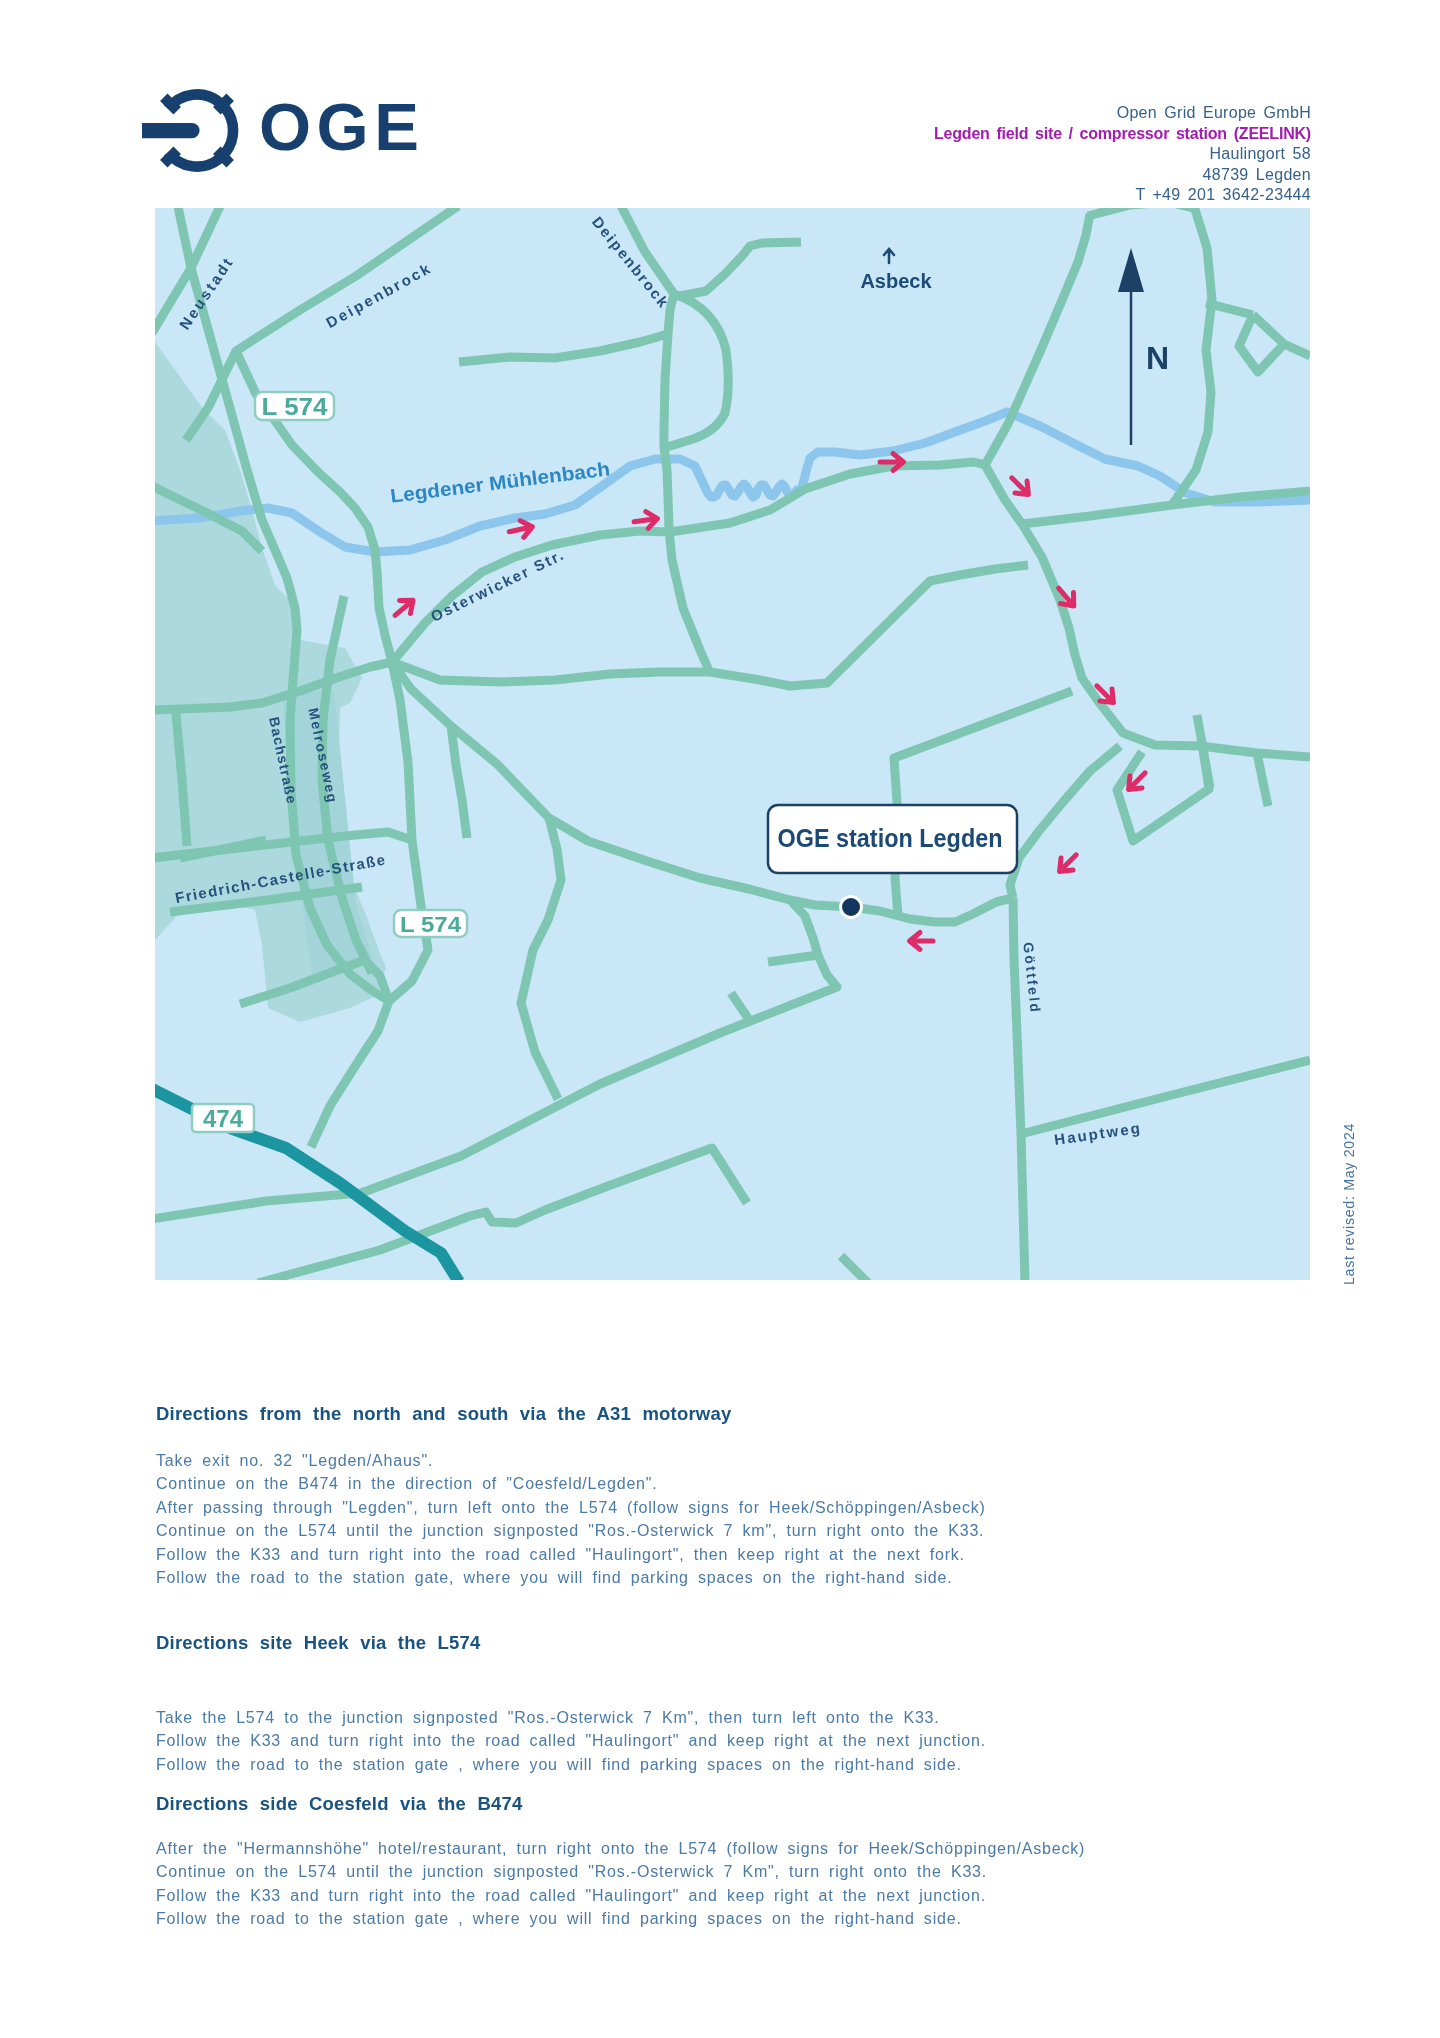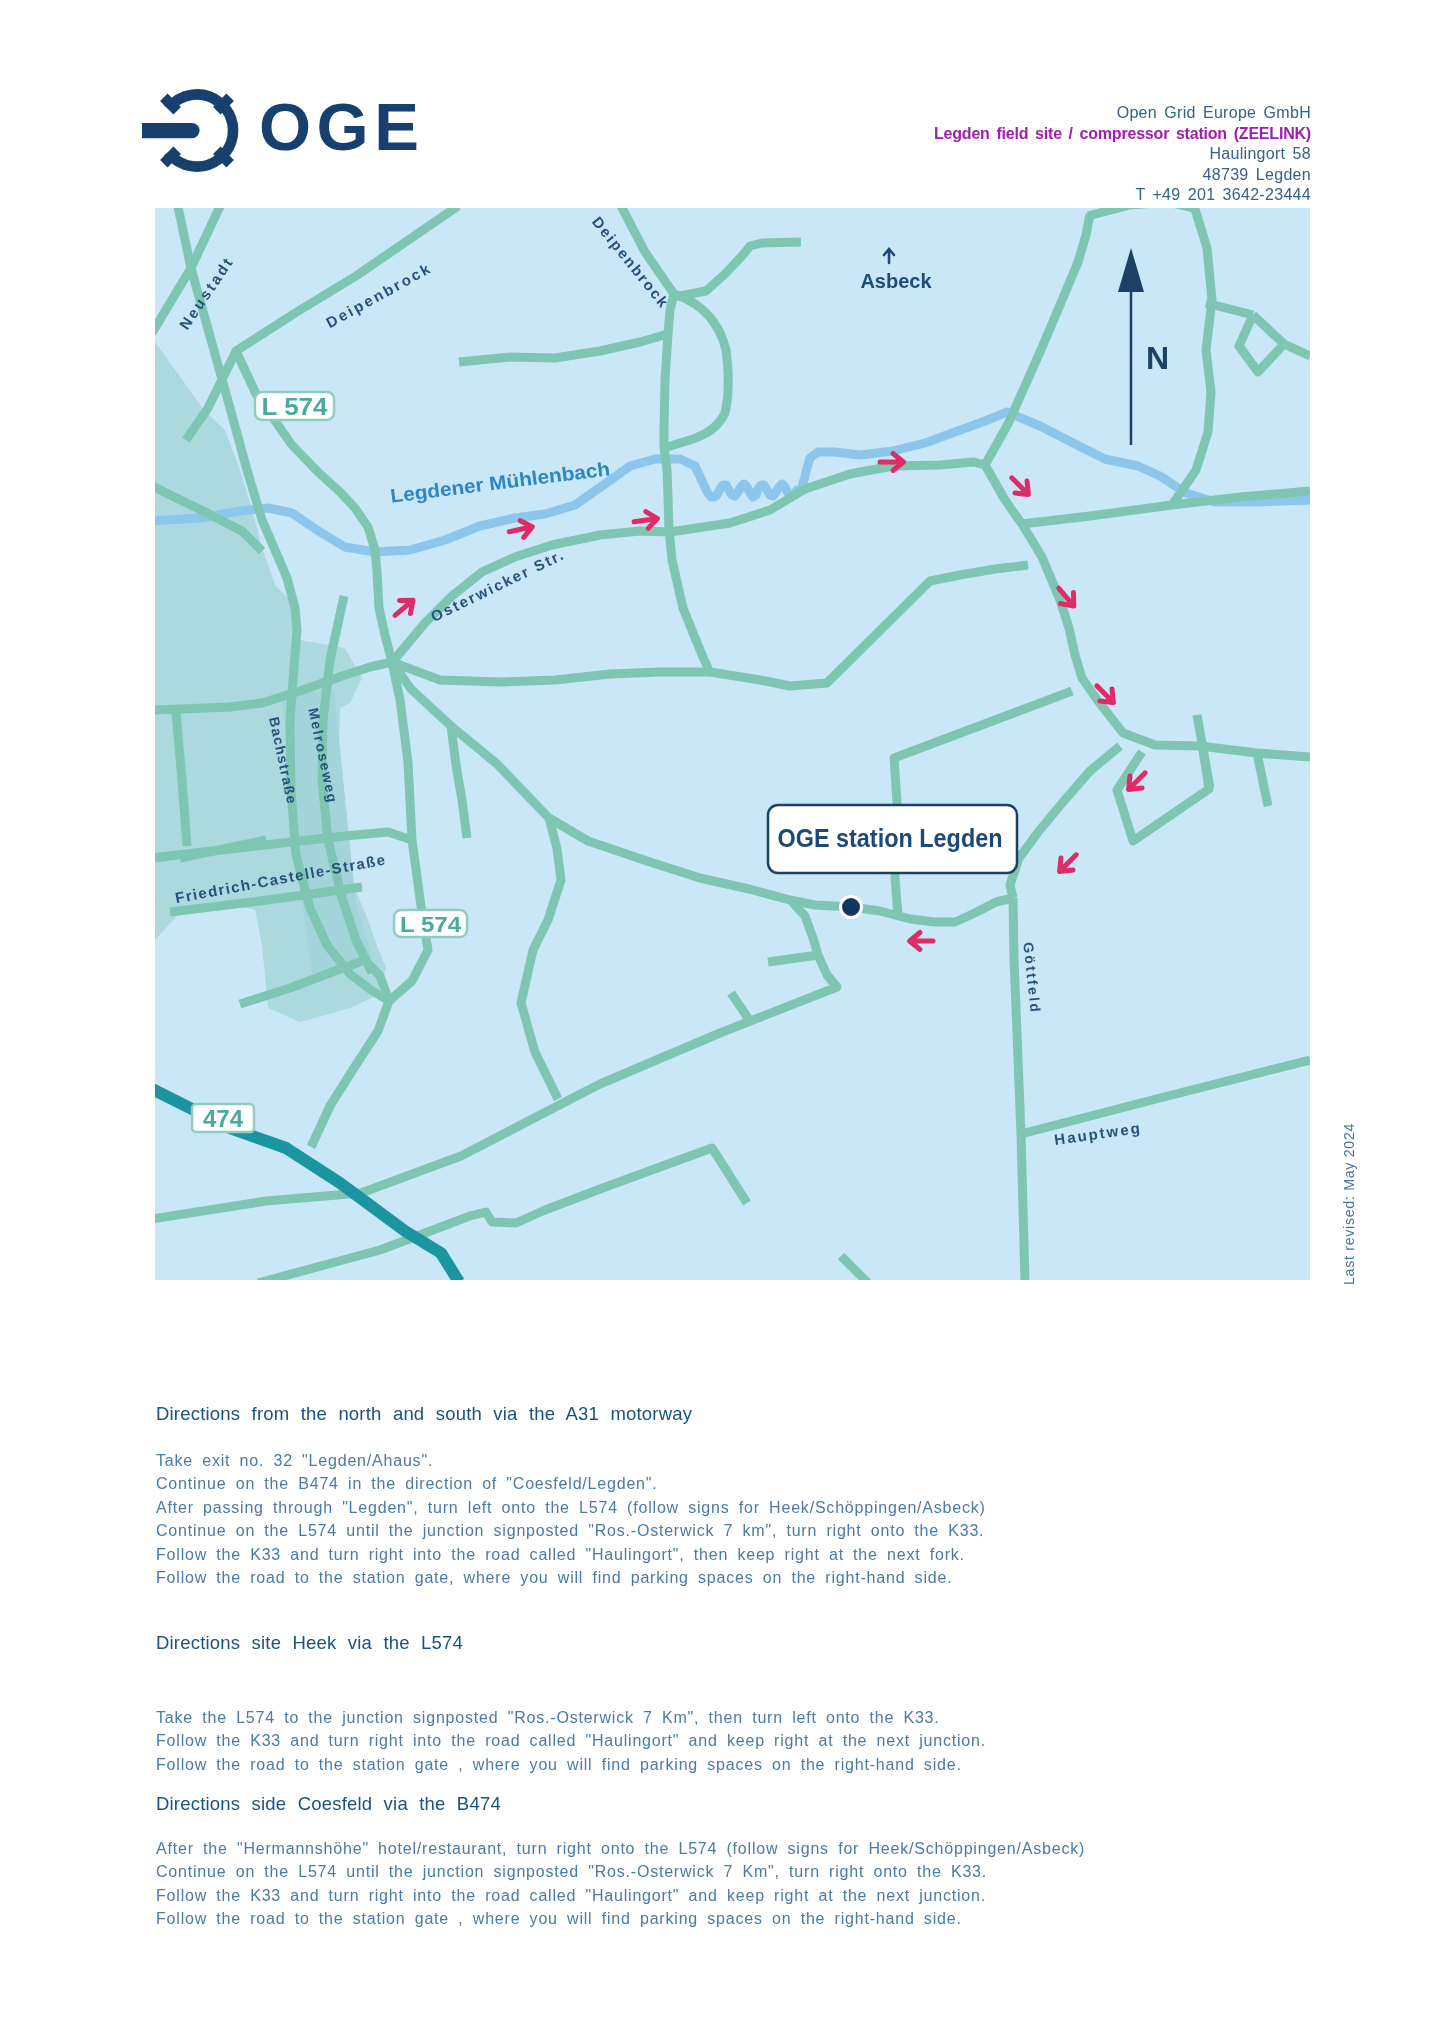--- a/index.html
+++ b/index.html
@@ -1,21 +1,21 @@
 <!DOCTYPE html>
 <html><head>
 <meta charset="utf-8">
 <style>
   html,body{margin:0;padding:0;}
   body{width:1440px;height:2038px;position:relative;background:#ffffff;
        font-family:"Liberation Sans", sans-serif;overflow:hidden;}
   .abs{position:absolute;}
   .addr{right:129px;top:83px;text-align:right;color:#35618c;font-size:16px;letter-spacing:.3px;word-spacing:2.5px;line-height:20.5px;margin-top:20px;}
   .addr b{color:#a21caf;letter-spacing:-.2px;}
-  h2.sect{position:absolute;left:156px;margin:0;font-size:18.5px;letter-spacing:.2px;word-spacing:6px;color:#195381;font-weight:normal;}
+  h2.sect{position:absolute;left:156px;margin:0;font-size:18.5px;letter-spacing:.2px;word-spacing:6px;color:#195381;font-weight:bold;}
   .body{position:absolute;left:156px;margin:0;font-size:16px;letter-spacing:.8px;word-spacing:4px;color:#4a7aa7;line-height:23.45px;}
   .siderev{position:absolute;left:1341px;top:1120px;width:14px;height:165px;}
   .siderev span{position:absolute;left:0;top:165px;transform:rotate(-90deg);transform-origin:0 0;
       white-space:nowrap;font-size:14.2px;letter-spacing:.7px;color:#47749f;}
 </style>
 </head>
 <body>
 
 <svg class="abs" style="left:135px;top:80px" width="310" height="110" viewBox="135 80 310 110">
   <g fill="none" stroke="#17406e" stroke-width="10.6">

